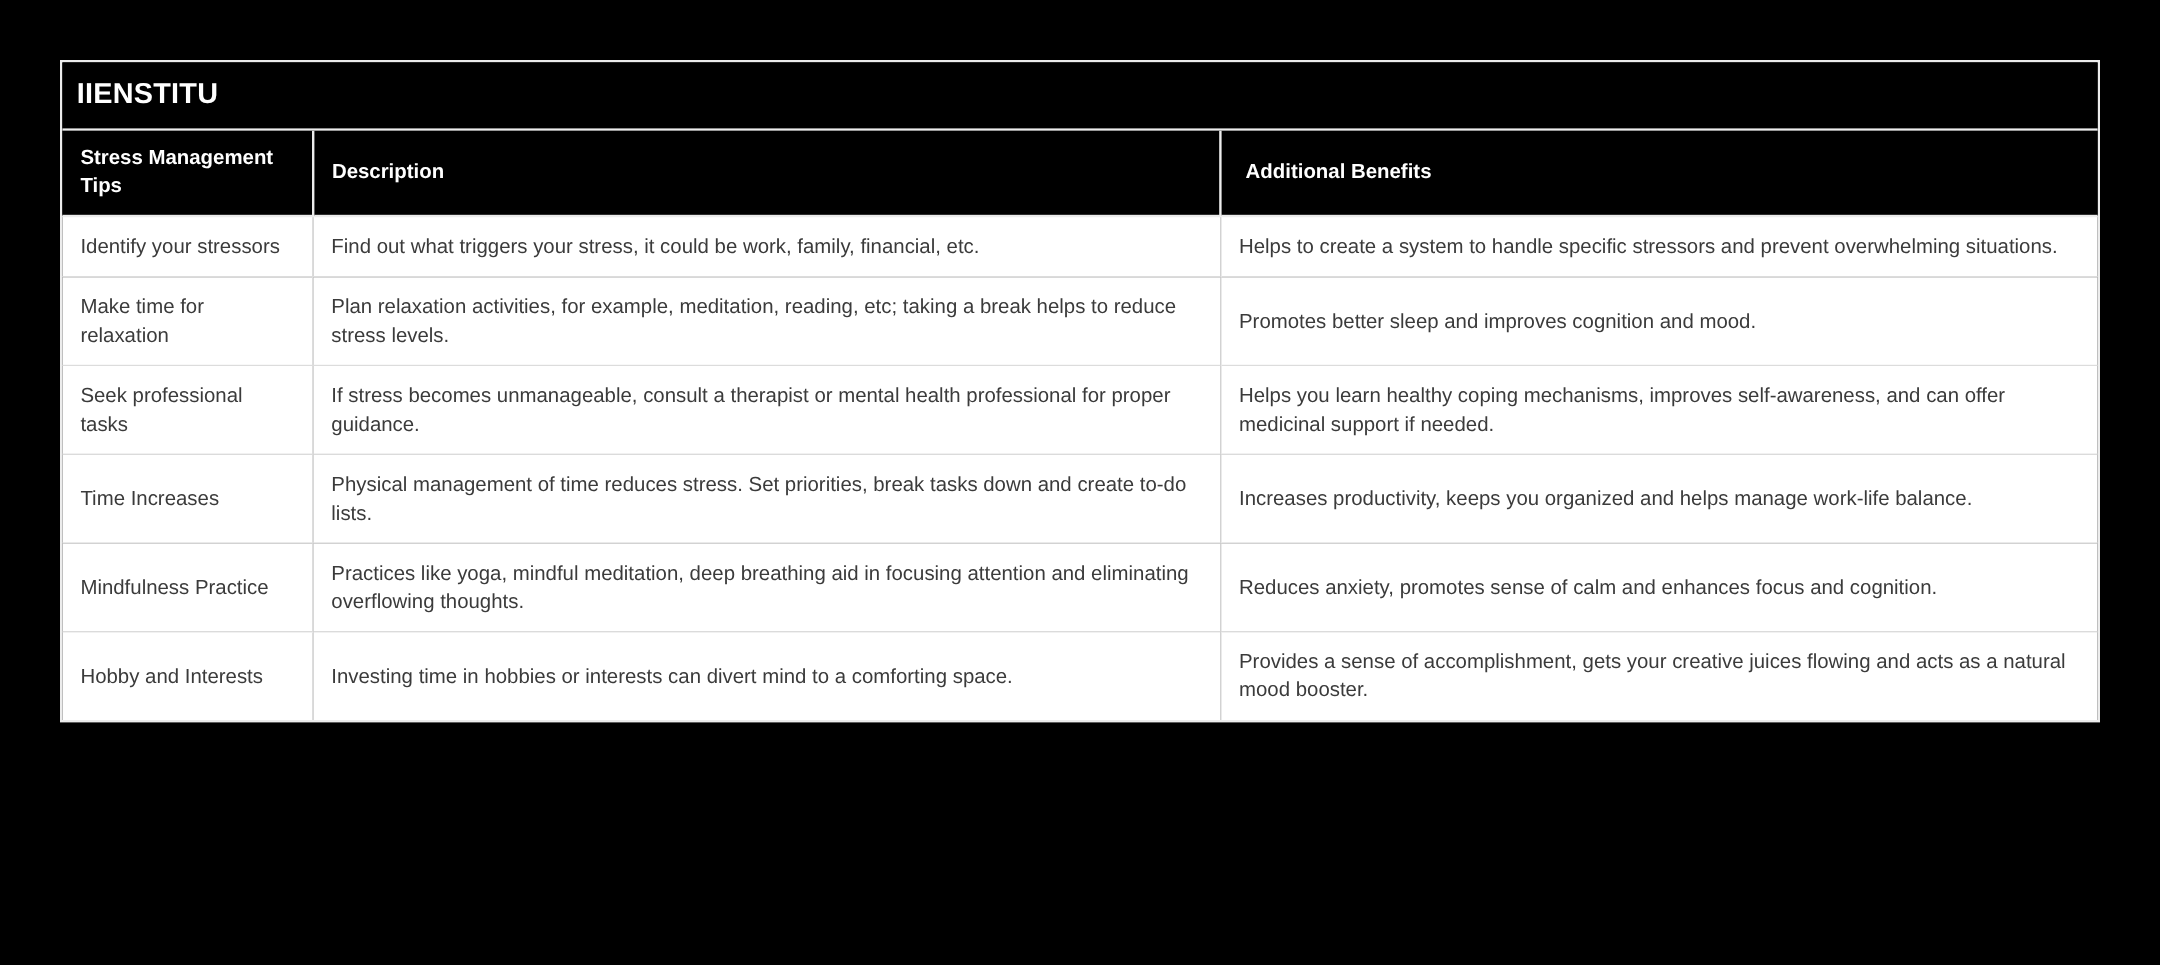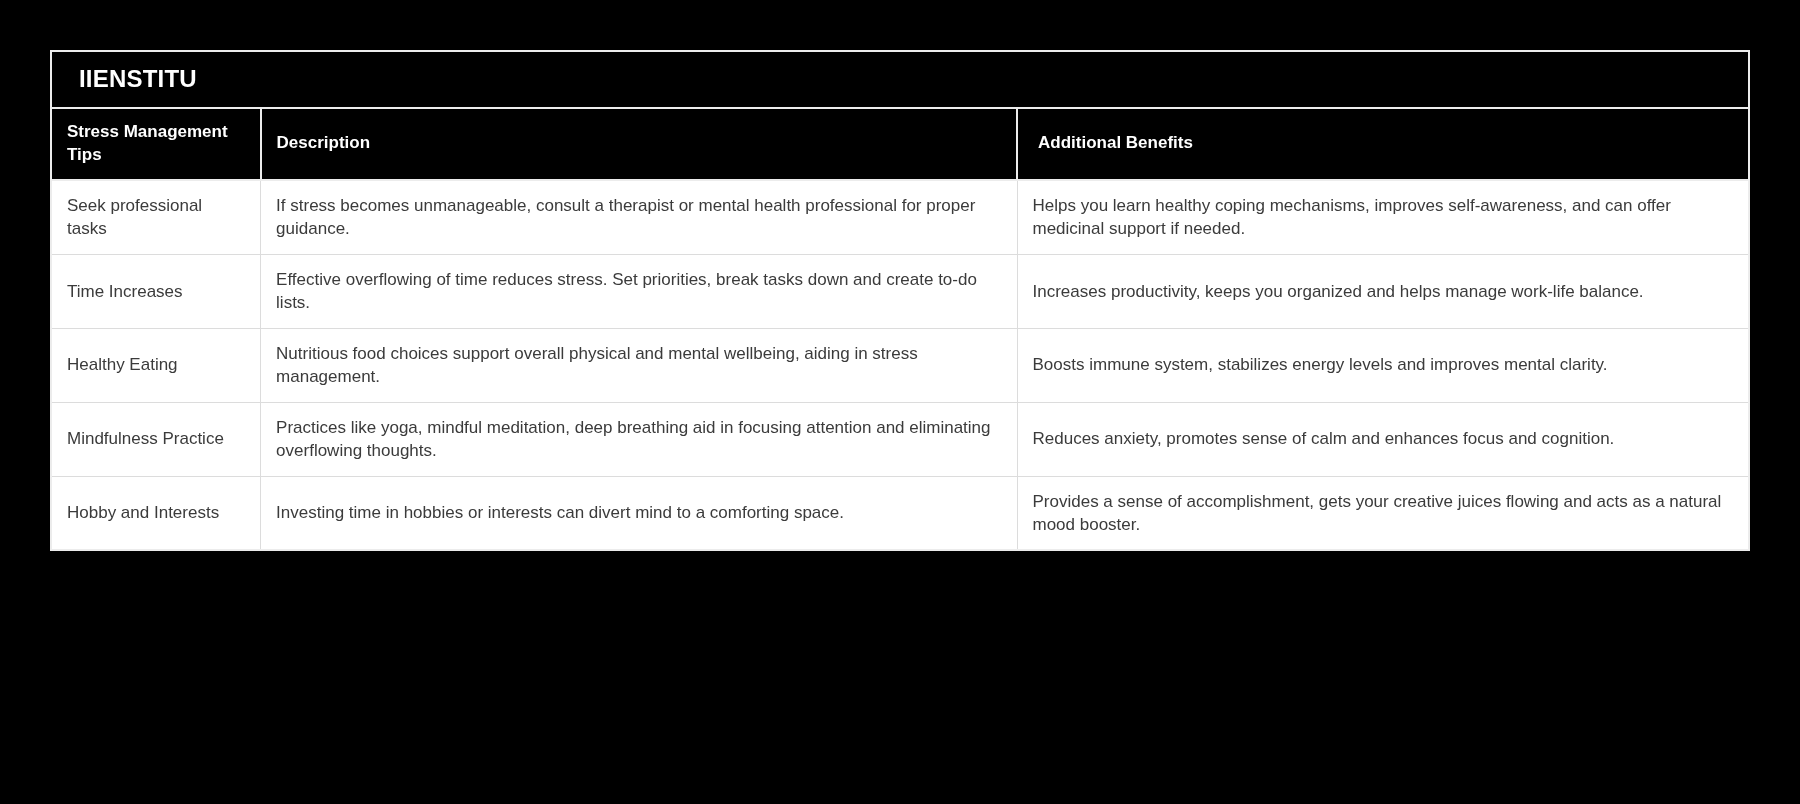--- a/index.html
+++ b/index.html
@@ -16,21 +16,21 @@
     top: 50px;
     width: 1700px;
     border: 2px solid #ececec;
     background: #000000;
   }
   .card-title {
     background: #000000;
     color: #ffffff;
     font-size: 24px;
     font-weight: bold;
-    padding: 13px 16px 14px 27px;
+    padding: 13px 16px 14px 12px;
     border-bottom: 2px solid #ececec;
     letter-spacing: 0.2px;
   }
   table {
     width: 100%;
     border-collapse: collapse;
     table-layout: fixed;
   }
   col.c-tip { width: 12.3%; }
   col.c-desc { width: 44.6%; }
@@ -73,33 +73,38 @@
     </colgroup>
     <thead>
       <tr>
         <th>Stress Management Tips</th>
         <th>Description</th>
         <th>Additional Benefits</th>
       </tr>
     </thead>
     <tbody>
       <tr>
+        <td>Identify your stressors</td>
+        <td>Find out what triggers your stress, it could be work, family, financial, etc.</td>
+        <td>Helps to create a system to handle specific stressors and prevent overwhelming situations.</td>
+      </tr>
+      <tr>
+        <td>Make time for relaxation</td>
+        <td>Plan relaxation activities, for example, meditation, reading, etc; taking a break helps to reduce stress levels.</td>
+        <td>Promotes better sleep and improves cognition and mood.</td>
+      </tr>
+      <tr>
         <td>Seek professional tasks</td>
         <td>If stress becomes unmanageable, consult a therapist or mental health professional for proper guidance.</td>
         <td>Helps you learn healthy coping mechanisms, improves self-awareness, and can offer medicinal support if needed.</td>
       </tr>
       <tr>
         <td>Time Increases</td>
-        <td>Effective overflowing of time reduces stress. Set priorities, break tasks down and create to-do lists.</td>
+        <td>Physical management of time reduces stress. Set priorities, break tasks down and create to-do lists.</td>
         <td>Increases productivity, keeps you organized and helps manage work-life balance.</td>
-      </tr>
-      <tr>
-        <td>Healthy Eating</td>
-        <td>Nutritious food choices support overall physical and mental wellbeing, aiding in stress management.</td>
-        <td>Boosts immune system, stabilizes energy levels and improves mental clarity.</td>
       </tr>
       <tr>
         <td>Mindfulness Practice</td>
         <td>Practices like yoga, mindful meditation, deep breathing aid in focusing attention and eliminating overflowing thoughts.</td>
         <td>Reduces anxiety, promotes sense of calm and enhances focus and cognition.</td>
       </tr>
       <tr>
         <td>Hobby and Interests</td>
         <td>Investing time in hobbies or interests can divert mind to a comforting space.</td>
         <td>Provides a sense of accomplishment, gets your creative juices flowing and acts as a natural mood booster.</td>

